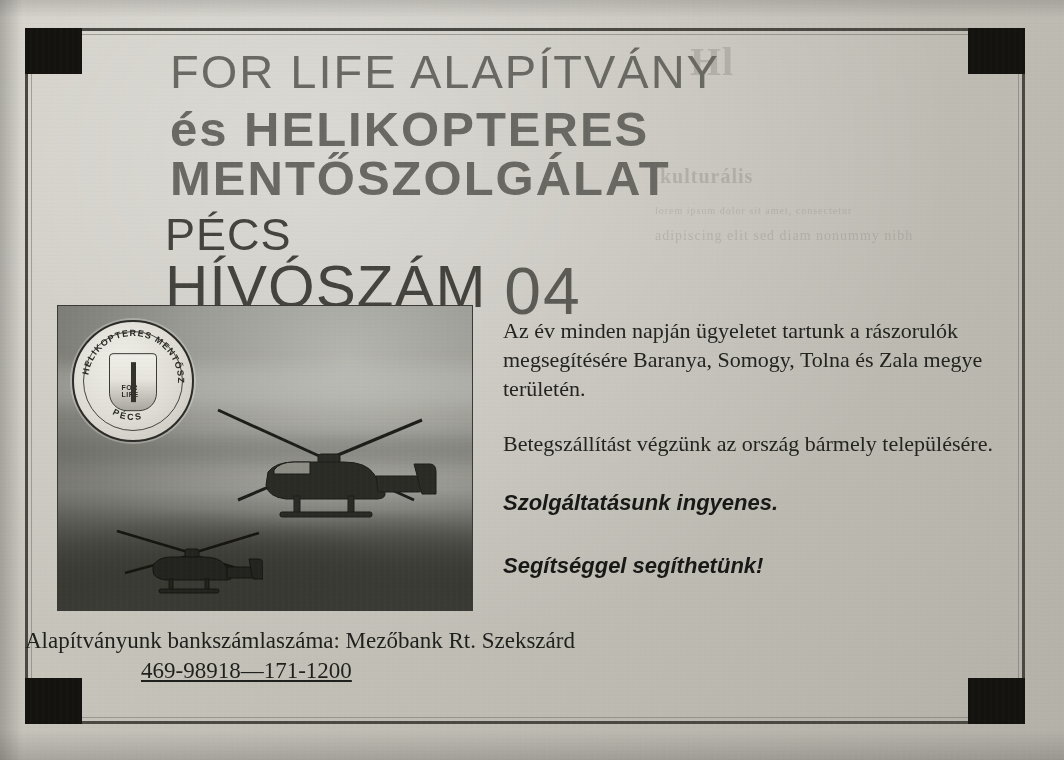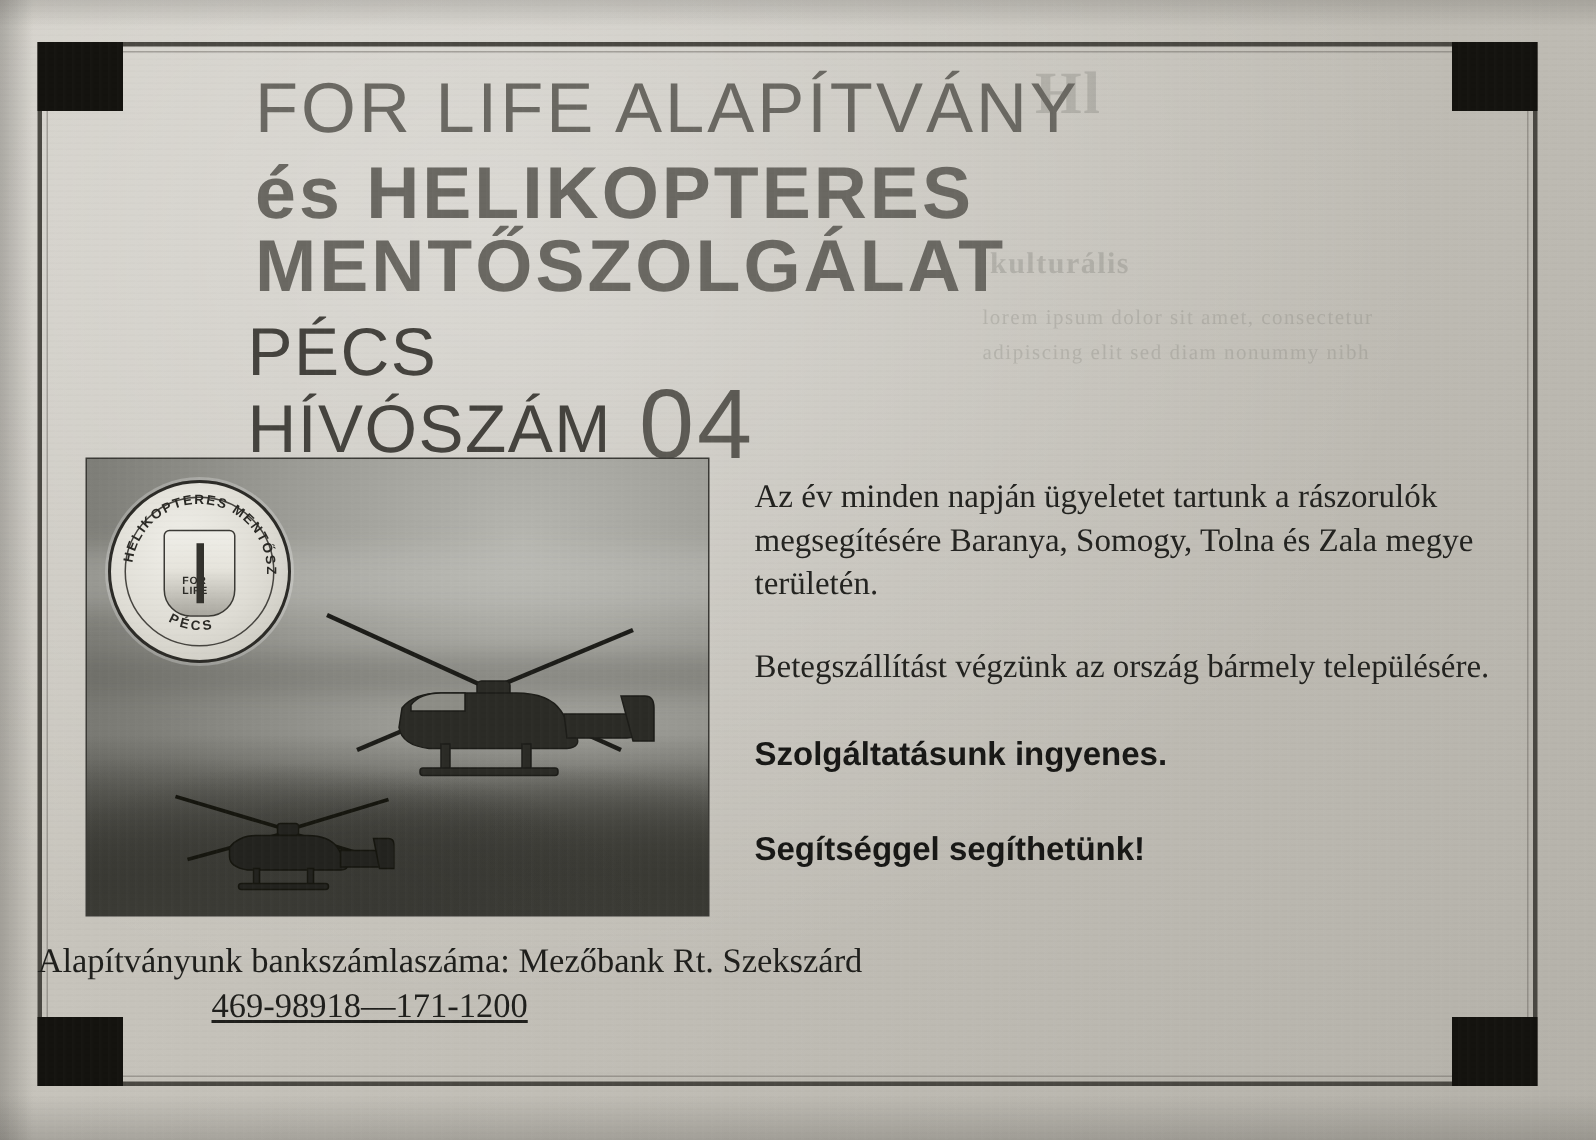--- a/index.html
+++ b/index.html
@@ -29,21 +29,21 @@
     color: rgba(120,118,112,0.30);
     font-family: "Liberation Serif", serif;
     font-weight: bold;
     white-space: nowrap;
     pointer-events: none;
     letter-spacing: 1px;
     text-align: center;
   }
   .bleed-1 { top: 38px;  left: 690px; font-size: 40px; }
   .bleed-2 { top: 165px; left: 660px; font-size: 20px; }
-  .bleed-3 { top: 205px; left: 655px; font-size: 14px; color: rgba(120,118,112,0.26); font-weight: normal;}
+  .bleed-3 { top: 205px; left: 655px; font-size: 10px; color: rgba(120,118,112,0.26); font-weight: normal;}
   .bleed-4 { top: 228px; left: 655px; font-size: 14px; color: rgba(120,118,112,0.26); font-weight: normal;}
   .bleed-5 { top: 252px; left: 655px; font-size: 14px; color: rgba(120,118,112,0.26); font-weight: normal;}
 
   
   .grain {
     position: absolute;
     inset: 0;
     pointer-events: none;
     opacity: .35;
     background-image:
@@ -105,21 +105,21 @@
     letter-spacing: 1px;
     font-weight: 400;
   }
   .hivo-row {
     display: flex;
     align-items: flex-end;
     margin-left: 20px;
     margin-top: -4px;
   }
   .hl4 {
-    font-size: 45px;
+    font-size: 60px;
     color: #45433e;
     letter-spacing: 1px;
     font-weight: 400;
     line-height: 1;
   }
   .number04 {
     font-size: 66px;
     color: #5c5a54;
     font-weight: 400;
     line-height: .78;
@@ -253,20 +253,21 @@
     line-height: 1.32;
   }
   .copy .gap { height: 18px; }
   .slogan {
     font-family: "Liberation Sans", sans-serif;
     font-weight: bold;
     font-size: 30px;
     color: #181816;
     letter-spacing: 0px;
     margin: 0;
+    font-style: italic;
   }
   .slogan.s1 { margin-top: 30px; }
   .slogan.s2 { margin-top: 34px; }
 
   
   .bank {
     position: absolute;
     left: 0;
     right: 0;
     top: 600px;

